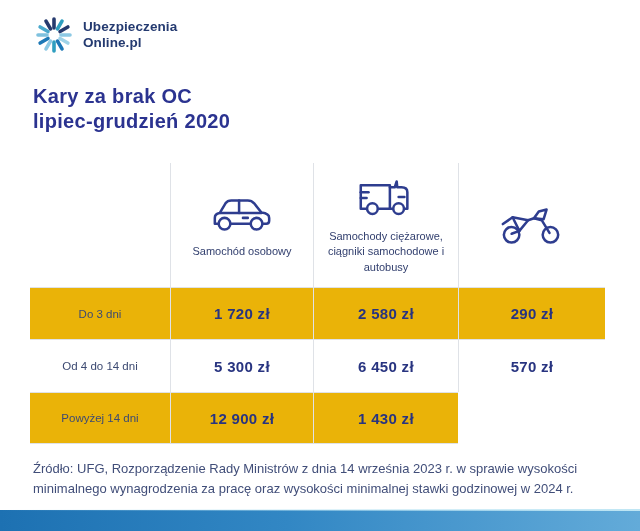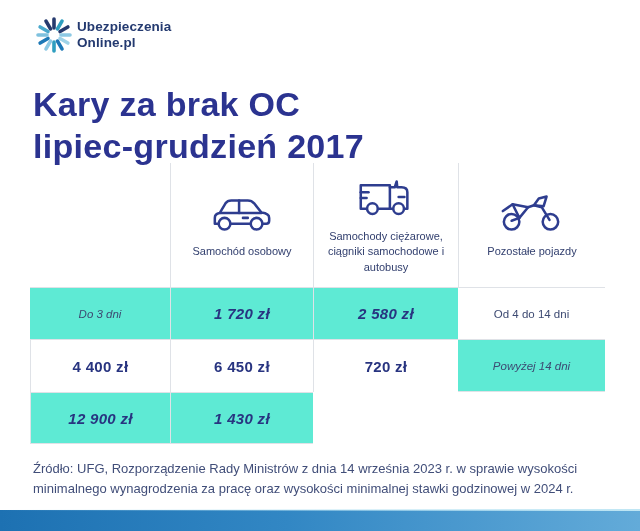--- a/index.html
+++ b/index.html
@@ -2,39 +2,39 @@
 <html><head>
 <meta charset="utf-8">
 <style>
   html,body{margin:0;padding:0;}
   body{
     width:640px;height:531px;position:relative;overflow:hidden;
     background:#ffffff;
     font-family:"Liberation Sans", sans-serif;
   }
   
-  .logo{position:absolute;left:34px;top:15px;display:flex;align-items:center;gap:3px;}
+  .logo{position:absolute;left:34px;top:15px;display:flex;align-items:center;gap:9px;}
   .logo-burst{width:40px;height:40px;flex:0 0 auto;}
   .logo-text{font-size:13.5px;font-weight:bold;color:#243a70;line-height:1.18;letter-spacing:.1px;}
   
-  .title{position:absolute;left:33px;top:84px;font-size:34px;font-weight:bold;
+  .title{position:absolute;left:33px;top:84px;font-size:20px;font-weight:bold;
          color:#2b3390;line-height:1.23;letter-spacing:.3px;}
   
   .penalty-table{
     position:absolute;left:30px;top:163px;width:575px;
     display:grid;
     grid-template-columns:140px 143px 145px 147px;
     grid-template-rows:124px 52px 53px 52px;
   }
   .cell{box-sizing:border-box;display:flex;align-items:center;justify-content:center;
         flex-direction:column;text-align:center;}
   .v-line{border-left:1px solid #dfe2e7;}
   .h-line{border-top:1px solid #dfe2e7;}
   .b-line{border-bottom:1px solid #dfe2e7;text-align:center;}
-  .shade{background:#5eead4;font-style:italic;}
+  .shade{background:#eab308;}
   .col-head{gap:10px;padding:4px 8px;}
   .col-head .vehicle-icon{height:44px;display:flex;align-items:flex-end;justify-content:center;}
   .col-label{font-size:11px;color:#33406f;line-height:1.4;max-width:132px;}
   .row-label{font-size:11.5px;color:#3d4a72;}
   .value{font-size:15px;font-weight:bold;color:#283480;letter-spacing:.3px;}
   
   .source{position:absolute;left:33px;top:459px;width:570px;
           font-size:13px;line-height:1.55;color:#414e79;}
   
   .bottom-bar{position:absolute;left:0;top:510px;width:640px;height:21px;
@@ -64,21 +64,21 @@
     </g>
   </svg>
   <div class="logo-text">
     <div>Ubezpieczenia</div>
     <div>Online.pl</div>
   </div>
 </div>
 
 <div class="title">
   <div>Kary za brak OC</div>
-  <div>lipiec-grudzień 2017</div>
+  <div>lipiec-grudzień 2020</div>
 </div>
 
 <div class="penalty-table">
 
   <div class="cell"></div>
 
   <div class="cell v-line col-head">
     <span class="vehicle-icon">
       <svg width="66" height="40" viewBox="0 0 68 40" fill="none" stroke="#2e3d8f" stroke-width="2.6" stroke-linecap="round" stroke-linejoin="round">
         <path d="M6,30 L6,24 Q6,20 11,19 L17,9 Q19,6 23,6 L40,6 Q44,6 46.5,9 L54,18.5 Q62,19.5 62,24 L62,27 Q62,30 59,30 L6,30 Z"></path>
@@ -111,31 +111,31 @@
     <span class="vehicle-icon">
       <svg width="66" height="40" viewBox="0 0 68 40" fill="none" stroke="#2e3d8f" stroke-width="2.6" stroke-linecap="round" stroke-linejoin="round">
         <circle cx="13" cy="28" r="8"></circle>
         <circle cx="53" cy="28" r="8"></circle>
         <path d="M4,17 L14,10 L30,13 L36,11 L44,13 L52,26"></path>
         <path d="M36,11 L41,4 L49,2 L46,12 Z"></path>
         <path d="M14,10 L21,24 L30,13"></path>
         <path d="M21,24 L13,27"></path>
       </svg>
     </span>
-    <span class="col-label">Pozostałe pojazdy</span>
   </div>
 
   <div class="cell h-line shade row-label">Do 3 dni</div>
   <div class="cell h-line v-line shade value">1 720 zł</div>
   <div class="cell h-line v-line shade value">2 580 zł</div>
+  <div class="cell h-line v-line shade value">290 zł</div>
 
   <div class="cell h-line row-label">Od 4 do 14 dni</div>
-  <div class="cell h-line v-line value">4 400 zł</div>
+  <div class="cell h-line v-line value">5 300 zł</div>
   <div class="cell h-line v-line value">6 450 zł</div>
-  <div class="cell h-line v-line value">720 zł</div>
+  <div class="cell h-line v-line value">570 zł</div>
 
   <div class="cell h-line b-line shade row-label">Powyżej 14 dni</div>
   <div class="cell h-line b-line v-line shade value">12 900 zł</div>
   <div class="cell h-line b-line v-line shade value">1 430 zł</div>
 
 </div>
 
 <div class="source">Źródło: UFG, Rozporządzenie Rady Ministrów z dnia 14 września 2023 r. w sprawie wysokości minimalnego wynagrodzenia za pracę oraz wysokości minimalnej stawki godzinowej w 2024 r.</div>
 
 <div class="bottom-bar"></div>

